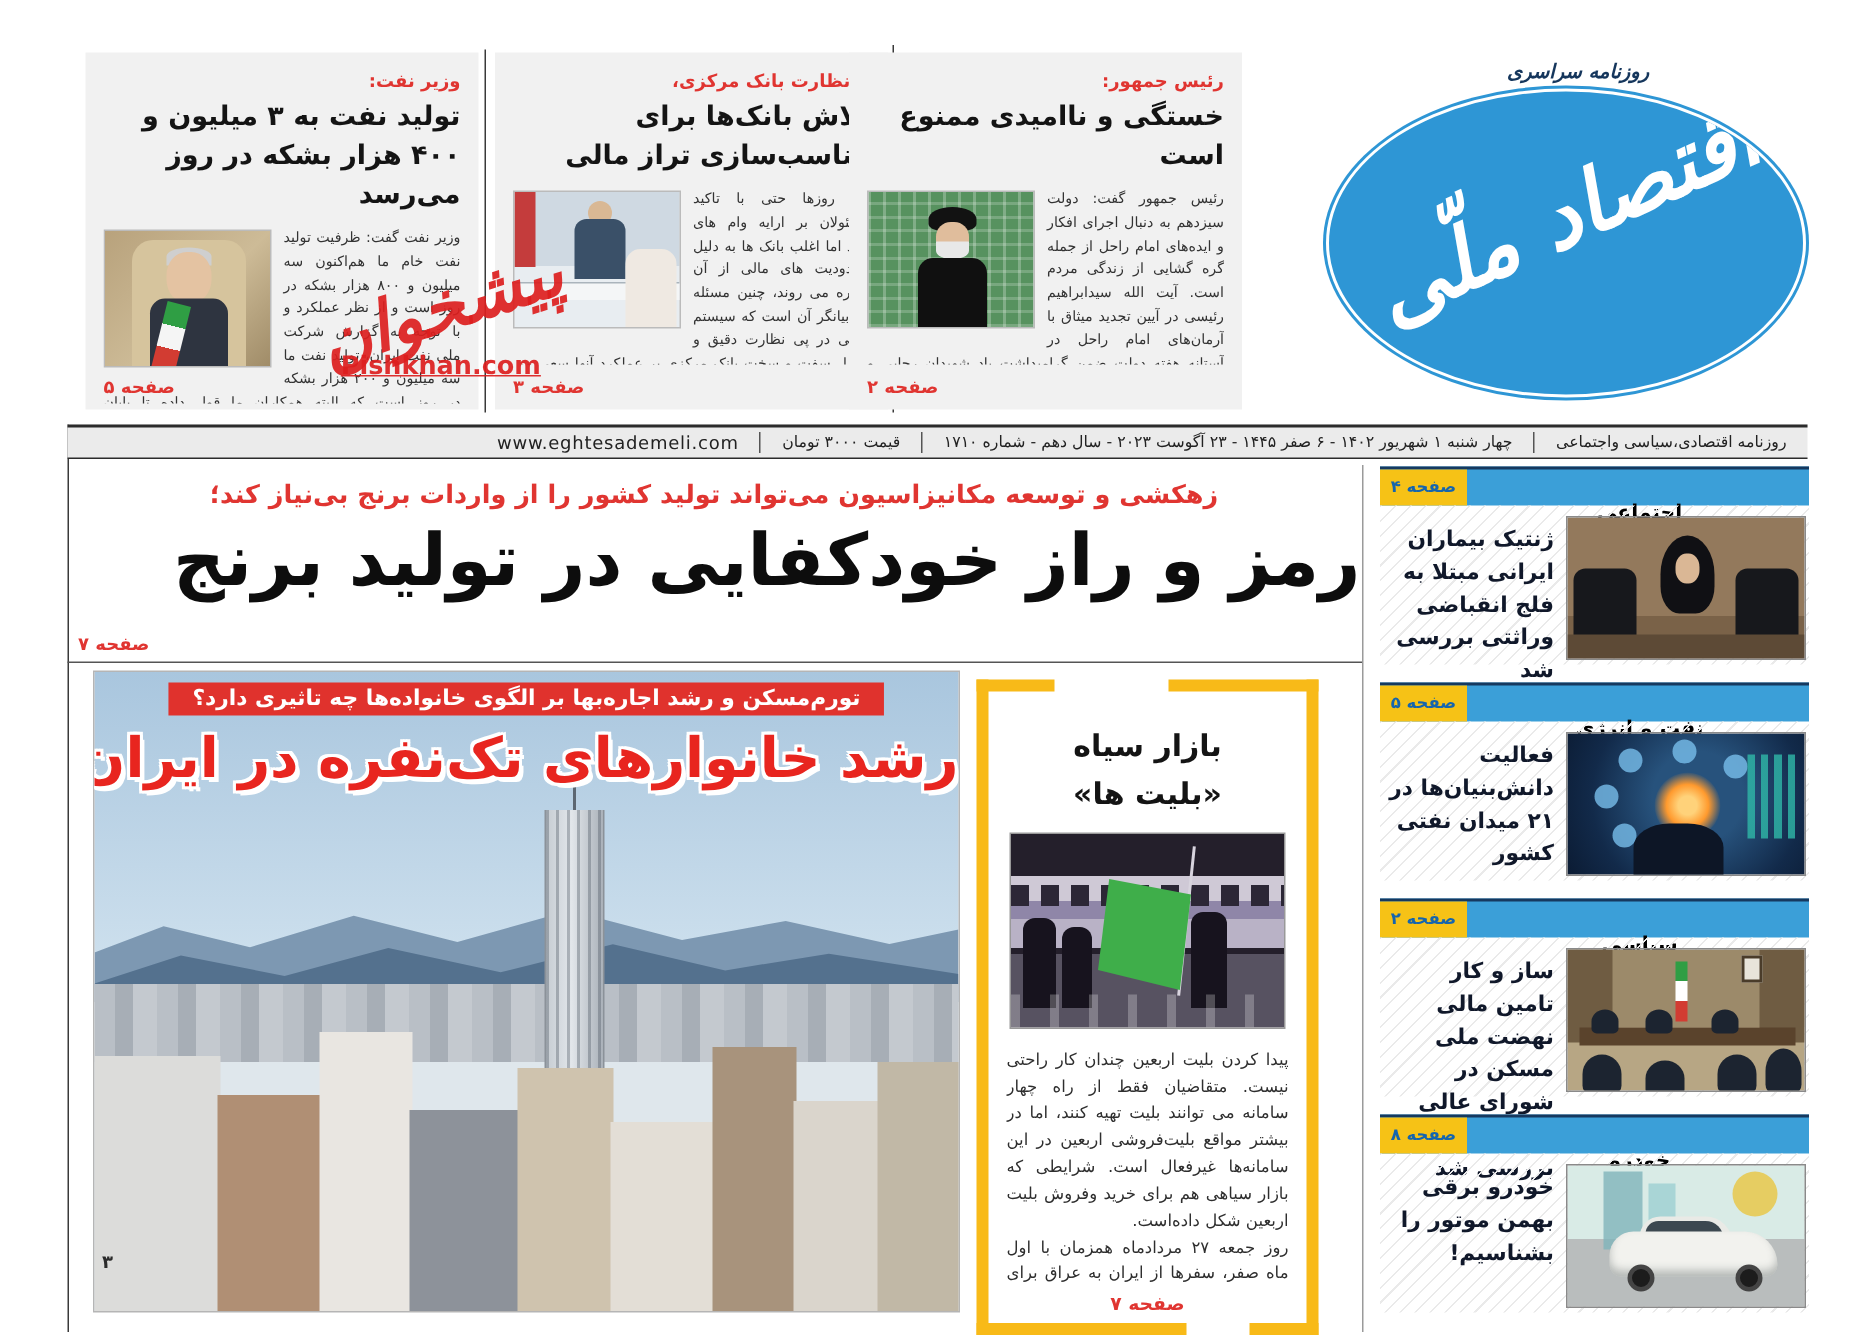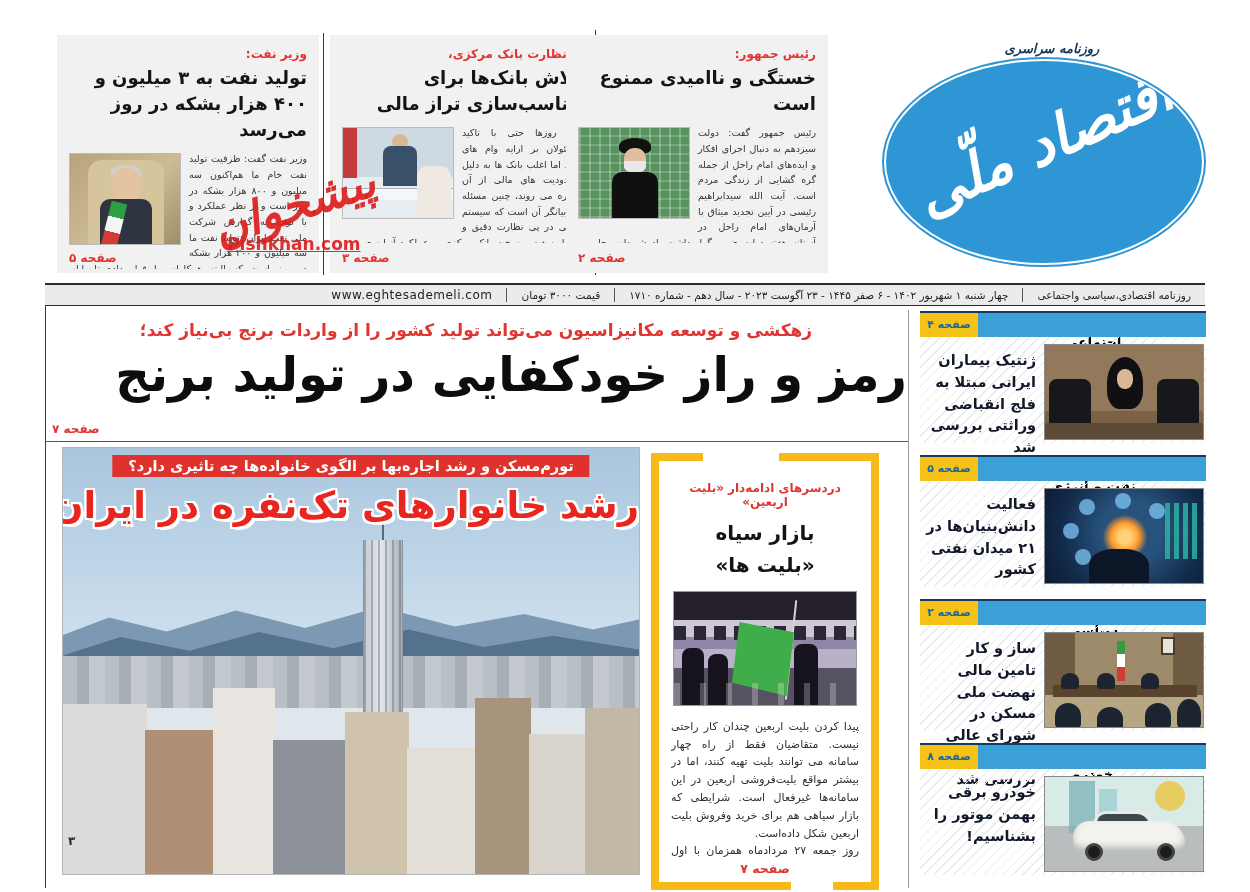--- a/index.html
+++ b/index.html
@@ -288,21 +288,20 @@
   </div>
 
   <div id="ticket-article">
     <div class="yframe" style="left:0; top:0; width:8px; height:437px;"></div>
     <div class="yframe" style="left:220px; top:0; width:8px; height:437px;"></div>
     <div class="yframe" style="left:0; top:0; width:52px; height:8px;"></div>
     <div class="yframe" style="left:128px; top:0; width:100px; height:8px;"></div>
     <div class="yframe" style="left:0; top:429px; width:140px; height:8px;"></div>
     <div class="yframe" style="left:182px; top:429px; width:46px; height:8px;"></div>
     <div id="ticket-content">
-      <div id="ticket-kicker">دردسرهای ادامه‌دار «بلیت اربعین»</div>
       <div class="ticket-headline">بازار سیاه</div>
       <div class="ticket-headline" style="margin-top:8px;">«بلیت ها»</div>
       <div id="ticket-photo">
         <div class="train"></div>
         <div class="train-windows"></div>
         <div class="flag-pole"></div>
         <div class="flag"></div>
         <div class="person" style="left:8px; top:56px; width:22px; height:60px;"></div>
         <div class="person" style="left:34px; top:62px; width:20px; height:54px;"></div>
         <div class="person" style="left:120px; top:52px; width:24px; height:64px;"></div>

